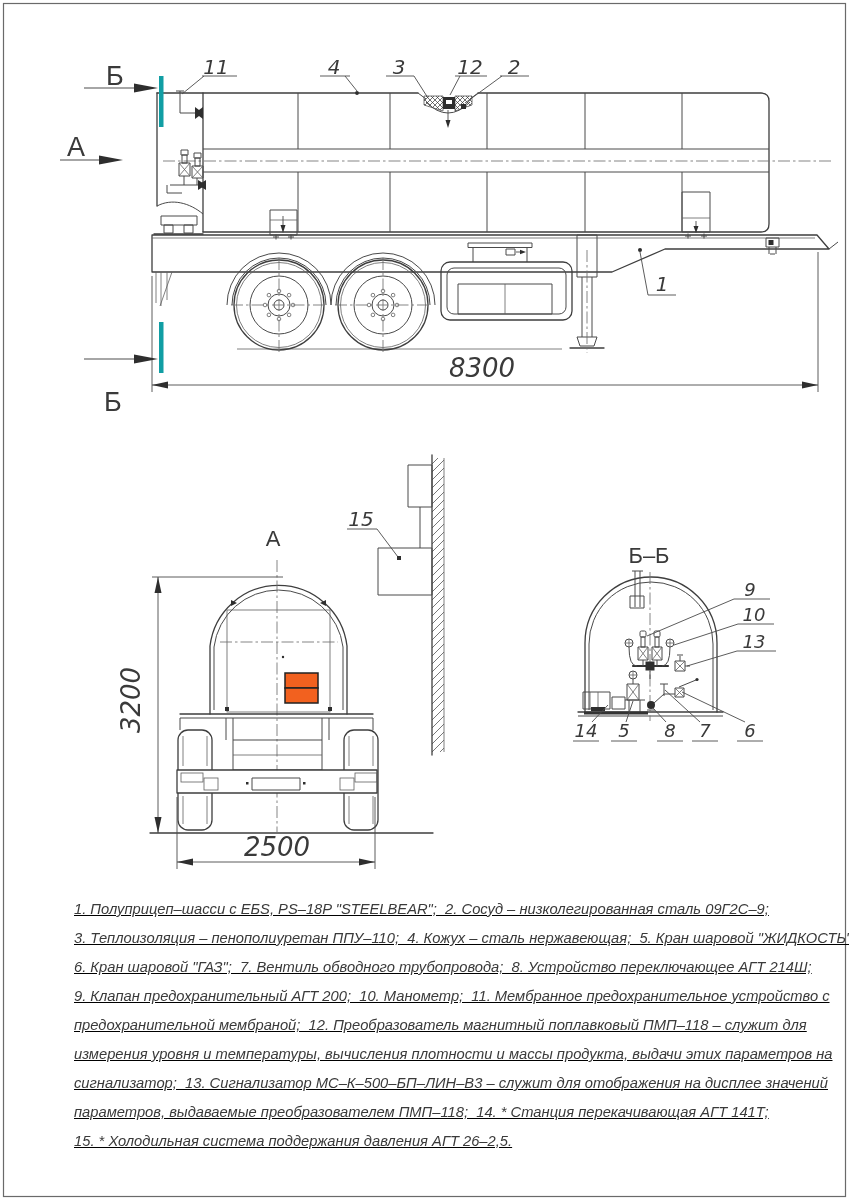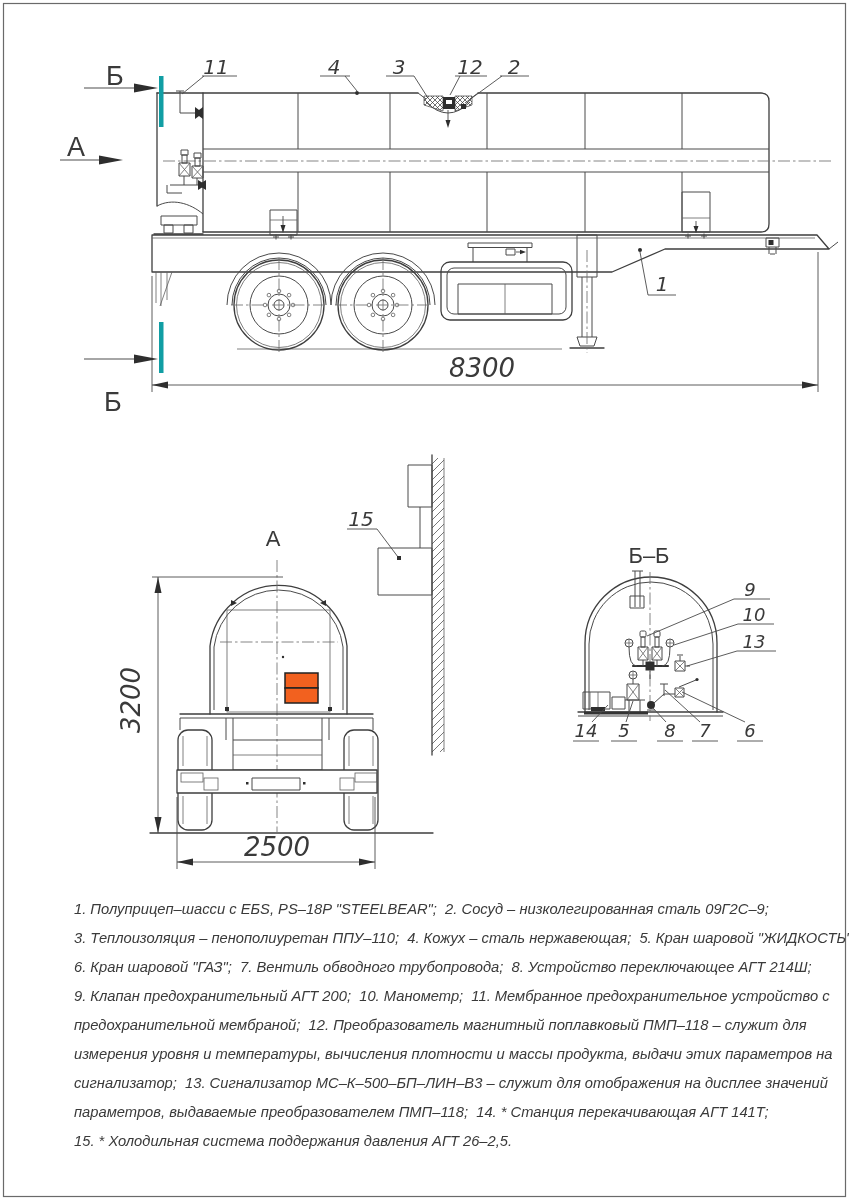--- a/index.html
+++ b/index.html
@@ -16,21 +16,21 @@
   .fd {fill:#2e2e2e;stroke:none;}
   .wh {fill:#ffffff;}
   .pipe{stroke:#333;stroke-width:2.2;fill:none;stroke-linecap:round;}
   
   .t-view {font:27px "Liberation Sans",sans-serif;fill:#3a3a3a;}
   .t-title{font:22px "Liberation Sans",sans-serif;fill:#3a3a3a;}
   .t-num  {font:italic 20px "DejaVu Sans",sans-serif;fill:#3a3a3a;}
   .t-nums {font:italic 18px "DejaVu Sans",sans-serif;fill:#3a3a3a;}
   .t-dim  {font:italic 26px "DejaVu Sans",sans-serif;fill:#3a3a3a;}
   
-  .notes{position:absolute;left:74px;top:894px;width:770px;}
+  .notes{position:absolute;left:74px;top:894px;width:770px;text-decoration:underline;}
   .note-line{font:italic 15.5px "Liberation Sans","DejaVu Sans",sans-serif;color:#3a3a3a;
              line-height:29px;white-space:pre;transform:scaleX(.95);transform-origin:left center;}
 </style>
 </head>
 <body>
 
 <div class="page">
 <svg width="849" height="1200" viewBox="0 0 849 1200">
   <defs>
     <pattern id="xh" width="5" height="5" patternUnits="userSpaceOnUse">

